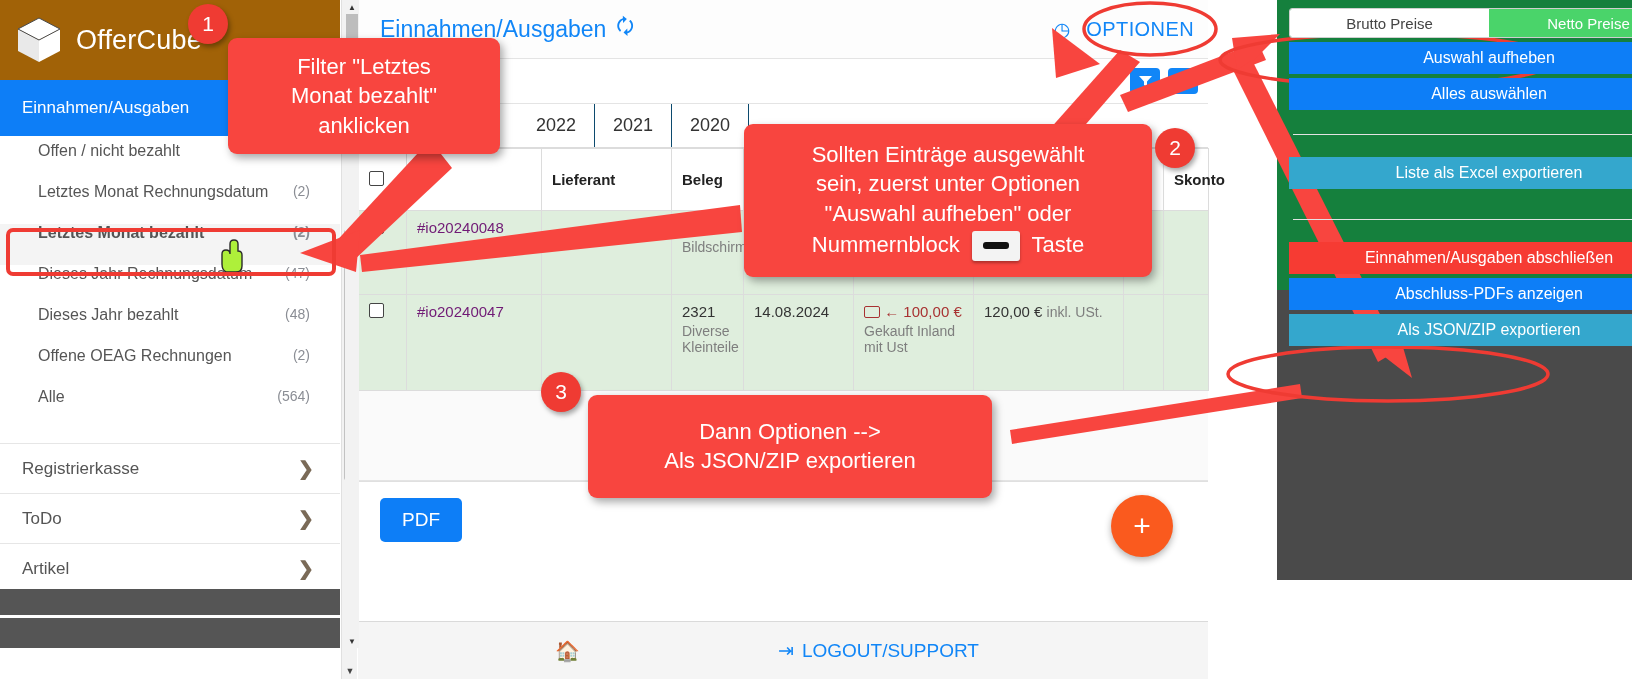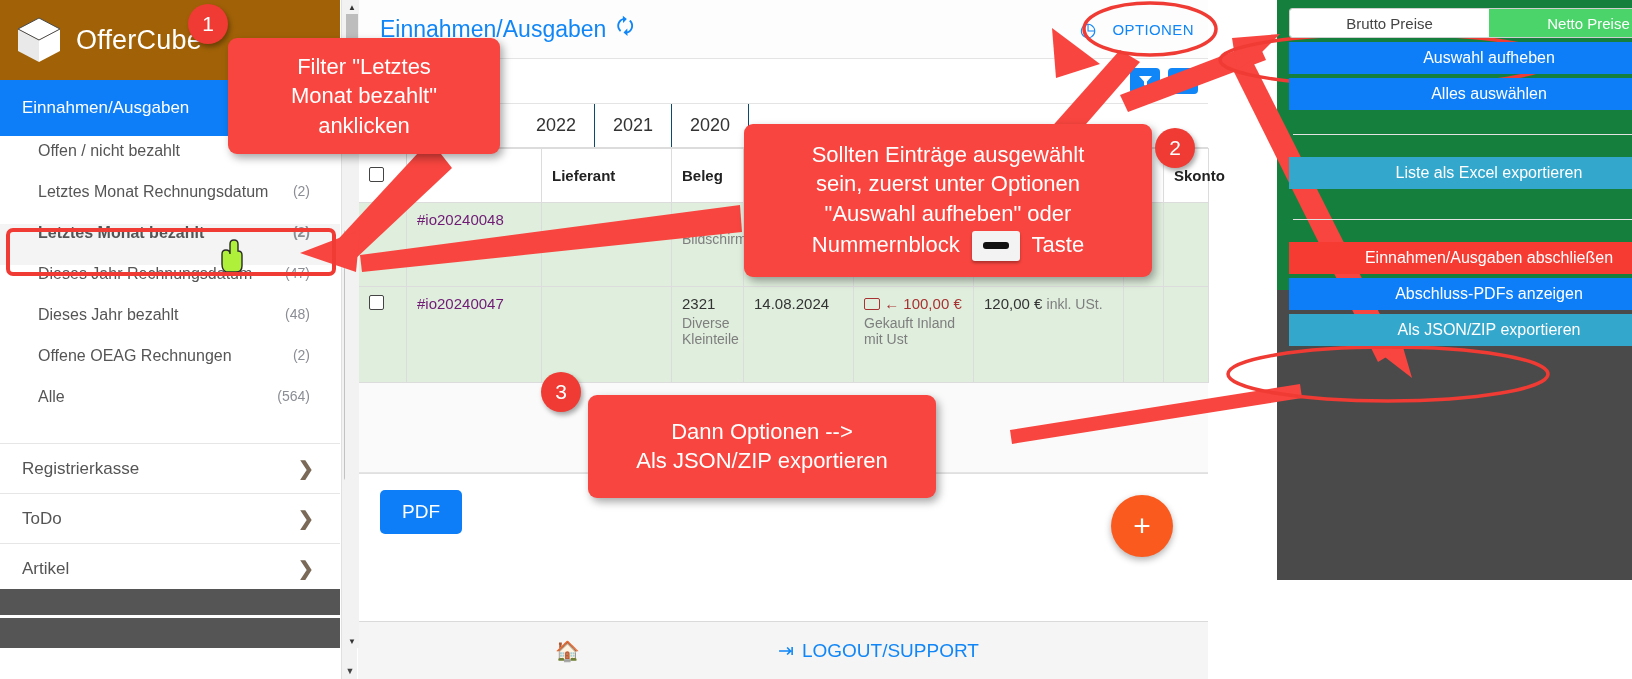--- a/index.html
+++ b/index.html
@@ -47,39 +47,39 @@
   .sb-scroll .up { top:0; } .sb-scroll .dn { bottom:0; }
   .sb-scroll .thumb { position:absolute; left:2px; top:230px; width:12px; height:250px; background:#c2c2c2; border-radius:2px; }
 
   
   .main { position:absolute; left:358px; top:0; width:850px; height:679px; background:#fff; }
   .main-head { height:58px; display:flex; align-items:center; justify-content:space-between; padding:0 14px 0 22px; background:#fdfdfd;}
   .main-title { font-size:23px; color:#1186f7; display:flex; align-items:center; gap:10px; }
   .refresh-ico { font-size:20px; color:#1186f7; }
   .head-right { display:flex; align-items:center; gap:16px; }
   .clock-ico { color:#1186f7; font-size:19px; }
-  .optionen { color:#1186f7; font-size:15px; letter-spacing:.4px; }
+  .optionen { color:#1186f7; font-size:20px; letter-spacing:.4px; }
 
   .toolbar-row {
     height:46px; border-top:1px solid #e4e4e4; border-bottom:1px solid #e4e4e4;
     display:flex; align-items:center; justify-content:flex-end; padding-right:10px; gap:8px; background:#fff;
   }
   .tbtn { width:30px; height:26px; border-radius:4px; background:#1186f7; color:#fff;
           display:flex; align-items:center; justify-content:center; font-size:13px; }
 
   .year-row { height:44px; display:flex; align-items:stretch; border-bottom:1px solid #dcdcdc; }
   .year-cell {
     width:77px; display:flex; align-items:center; justify-content:center;
     font-size:18px; color:#333; border-right:1px solid #0c4a6e;
   }
   .year-cell:first-child { border-left:1px solid #dcdcdc; }
 
   table.grid { width:100%; border-collapse:collapse; table-layout:fixed; }
   table.grid th, table.grid td { border:1px solid #dcdcdc; padding:8px 10px; vertical-align:top; text-align:left; }
-  table.grid th { font-size:15px; color:#222; height:54px; vertical-align:middle; background:#fff; }
+  table.grid th { font-size:15px; color:#222; height:62px; vertical-align:middle; background:#fff; }
   table.grid td { font-size:15px; color:#333; }
   tr.rowA td, tr.rowB td { background:#dfeedd; }
   tr.rowA td { height:84px; }
   tr.rowB td { height:96px; }
   .lnk { color:#701a75; }
   .sub { color:#7e7e7e; font-size:14px; display:block; margin-top:3px; }
   .cb { width:15px; height:15px; border:1.5px solid #444; border-radius:2px; display:inline-block; background:#fff; }
   .neg { color:#a83232; font-size:15px; }
   .card-ico { display:inline-block; width:16px; height:12px; border:1.5px solid #a83232; border-radius:2px; position:relative; top:1px; }
 
@@ -385,21 +385,21 @@
       <div style="margin-top:2px">
         <span>Nummernblock</span>
         <span class="keycap">
             <i></i>
           </span>
         <span>Taste</span>
       </div>
     </div>
     <div class="badge" style="left:1155px; top:128px;">2</div>
 
-    <div class="bubble" style="left:588px; top:395px; width:348px; padding:22px 8px;">
+    <div class="bubble" style="left:588px; top:395px; width:404px; padding:22px 8px;">
       <div>Dann Optionen --&gt;</div>
       <div>Als JSON/ZIP exportieren</div>
     </div>
     <div class="badge" style="left:541px; top:372px;">3</div>
 
     <div class="hl-box" style="left:6px; top:228px; width:330px; height:48px;"></div>
   </div>
 
 </div>
 

